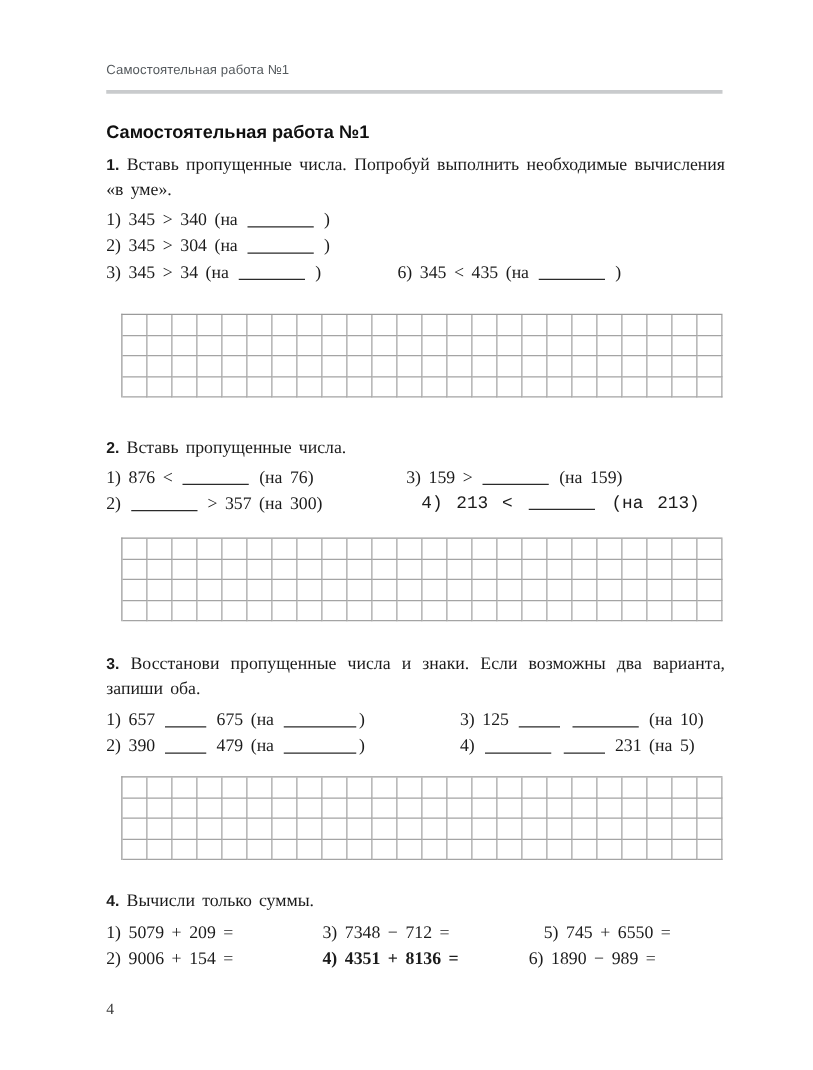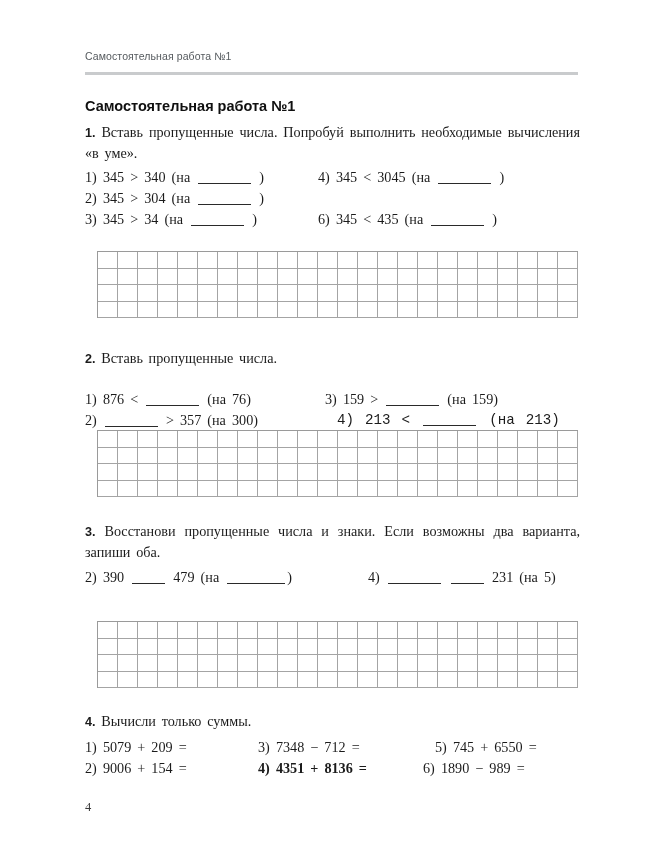--- a/index.html
+++ b/index.html
@@ -133,26 +133,20 @@
       <span>Вставь пропущенные числа. Попробуй выполнить необходимые вычисления «в уме».</span>
     </div>
     <div class="rows" style="margin-top:4px;">
       <div class="exrow">
         <span class="col" style="left:0px;">
           <span>1)</span>
           <span>345 &gt; 340 (на</span>
           <span class="blank b-md"></span>
           <span>)</span>
         </span>
-        <span class="col" style="left:233px;">
-          <span>4)</span>
-          <span>345 &lt; 3045 (на</span>
-          <span class="blank b-md"></span>
-          <span>)</span>
-        </span>
       </div>
       <div class="exrow">
         <span class="col" style="left:0px;">
           <span>2)</span>
           <span>345 &gt; 304 (на</span>
           <span class="blank b-md"></span>
           <span>)</span>
         </span>
       </div>
       <div class="exrow">
@@ -269,21 +263,21 @@
       <i></i>
       <i></i>
       <i></i>
   </div>
 
   <div class="task" style="top:348px;">
     <div class="prompt">
       <span class="num">2.</span>
       <span>Вставь пропущенные числа.</span>
     </div>
-    <div class="rows" style="margin-top:20px;">
+    <div class="rows" style="margin-top:4px;">
       <div class="exrow">
         <span class="col" style="left:0px;">
           <span>1)</span>
           <span>876 &lt;</span>
           <span class="blank b-md"></span>
           <span>(на 76)</span>
         </span>
         <span class="col" style="left:240px;">
           <span>3)</span>
           <span>159 &gt;</span>
@@ -405,20 +399,36 @@
       <i></i>
       <i></i>
   </div>
 
   <div class="task" style="top:521px;">
     <div class="prompt">
       <span class="num">3.</span>
       <span>Восстанови пропущенные числа и знаки. Если возможны два варианта, запиши оба.</span>
     </div>
     <div class="rows" style="margin-top:5px;">
+      <div class="exrow">
+        <span class="col" style="left:0px;">
+          <span>1)</span>
+          <span>657</span>
+          <span class="blank b-xs"></span>
+          <span>675 (на</span>
+          <span class="blank b-lg"></span><span>)</span>
+        </span>
+        <span class="col" style="left:283px;">
+          <span>3)</span>
+          <span>125</span>
+          <span class="blank b-xs"></span>
+          <span class="blank b-md"></span>
+          <span>(на 10)</span>
+        </span>
+      </div>
       <div class="exrow">
         <span class="col" style="left:0px;">
           <span>2)</span>
           <span>390</span>
           <span class="blank b-xs"></span>
           <span>479 (на</span>
           <span class="blank b-lg"></span><span>)</span>
         </span>
         <span class="col" style="left:283px;">
           <span>4)</span>

